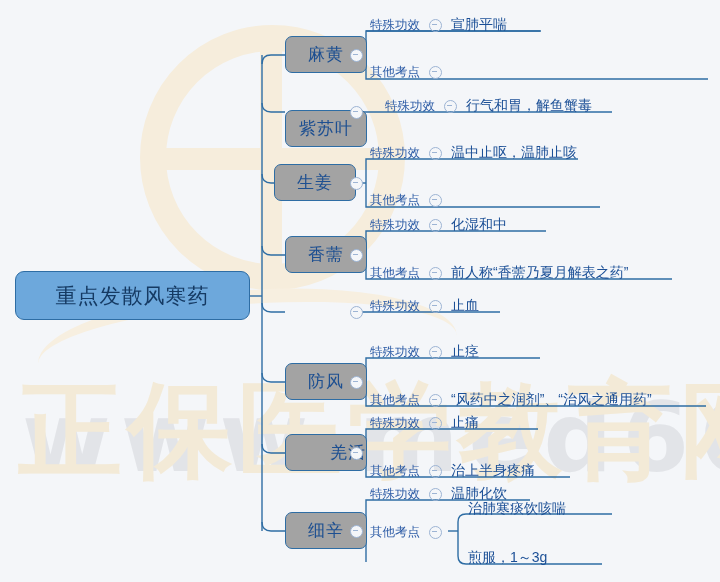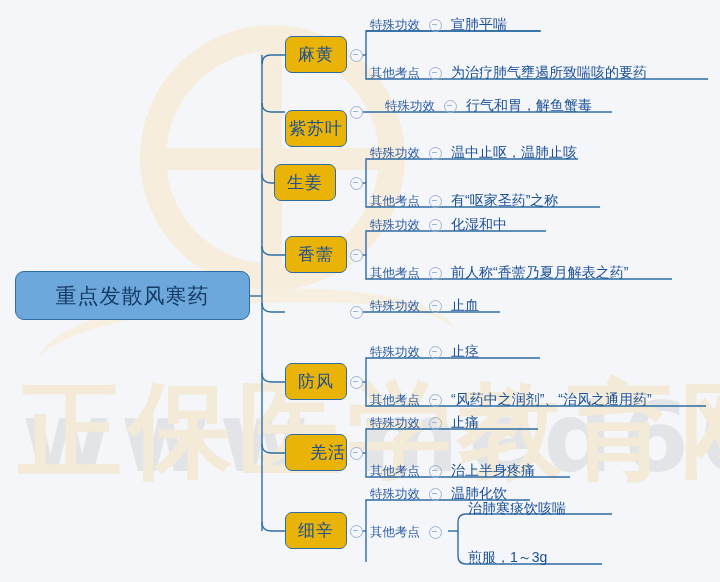--- a/index.html
+++ b/index.html
@@ -45,22 +45,22 @@
 
   
   .node{position:absolute;box-sizing:border-box;display:flex;align-items:center;justify-content:center;}
 
   .root{
     left:15px;top:271px;width:235px;height:49px;
     background:#6da8dc;border:1.6px solid #2e6da4;border-radius:9px;
     color:#153a63;font-size:21px;letter-spacing:1px;text-align:center;
   }
   .branch{
-    width:62px;height:37px;
-    background:#eab308;border:1.6px solid #2e6da4;border-radius:7px;
+    width:82px;height:37px;
+    background:#a3a3a3;border:1.6px solid #2e6da4;border-radius:7px;
     color:#1d4f91;font-size:17px;letter-spacing:1px;
   }
 
   
   .leaf{position:absolute;display:flex;align-items:center;white-space:nowrap;}
   .leaf .lbl{color:#2d5ca6;font-size:12.5px;}
   .leaf .val{color:#1b4f96;font-size:14px;}
   .leaf .tog{
     display:inline-block;width:11px;height:11px;border-radius:50%;
     border:1px solid #9db4d4;position:relative;margin:0 9px;
@@ -184,38 +184,36 @@
   <div class="bcirc" style="left:350px;top:525px;"></div>
 
   <div class="leaf" style="left:370px;top:16px;">
     <span class="lbl">特殊功效</span>
     <span class="tog"></span>
     <span class="val">宣肺平喘</span>
   </div>
   <div class="leaf" style="left:370px;top:64px;">
     <span class="lbl">其他考点</span>
     <span class="tog"></span>
-    <span class="val">为治疗肺气壅遏所致喘咳的要药</span>
   </div>
 
   <div class="leaf" style="left:385px;top:97px;">
     <span class="lbl">特殊功效</span>
     <span class="tog"></span>
     <span class="val">行气和胃，解鱼蟹毒</span>
   </div>
 
   <div class="leaf" style="left:370px;top:144px;">
     <span class="lbl">特殊功效</span>
     <span class="tog"></span>
     <span class="val">温中止呕，温肺止咳</span>
   </div>
   <div class="leaf" style="left:370px;top:192px;">
     <span class="lbl">其他考点</span>
     <span class="tog"></span>
-    <span class="val">有“呕家圣药”之称</span>
   </div>
 
   <div class="leaf" style="left:370px;top:216px;">
     <span class="lbl">特殊功效</span>
     <span class="tog"></span>
     <span class="val">化湿和中</span>
   </div>
   <div class="leaf" style="left:370px;top:264px;">
     <span class="lbl">其他考点</span>
     <span class="tog"></span>

